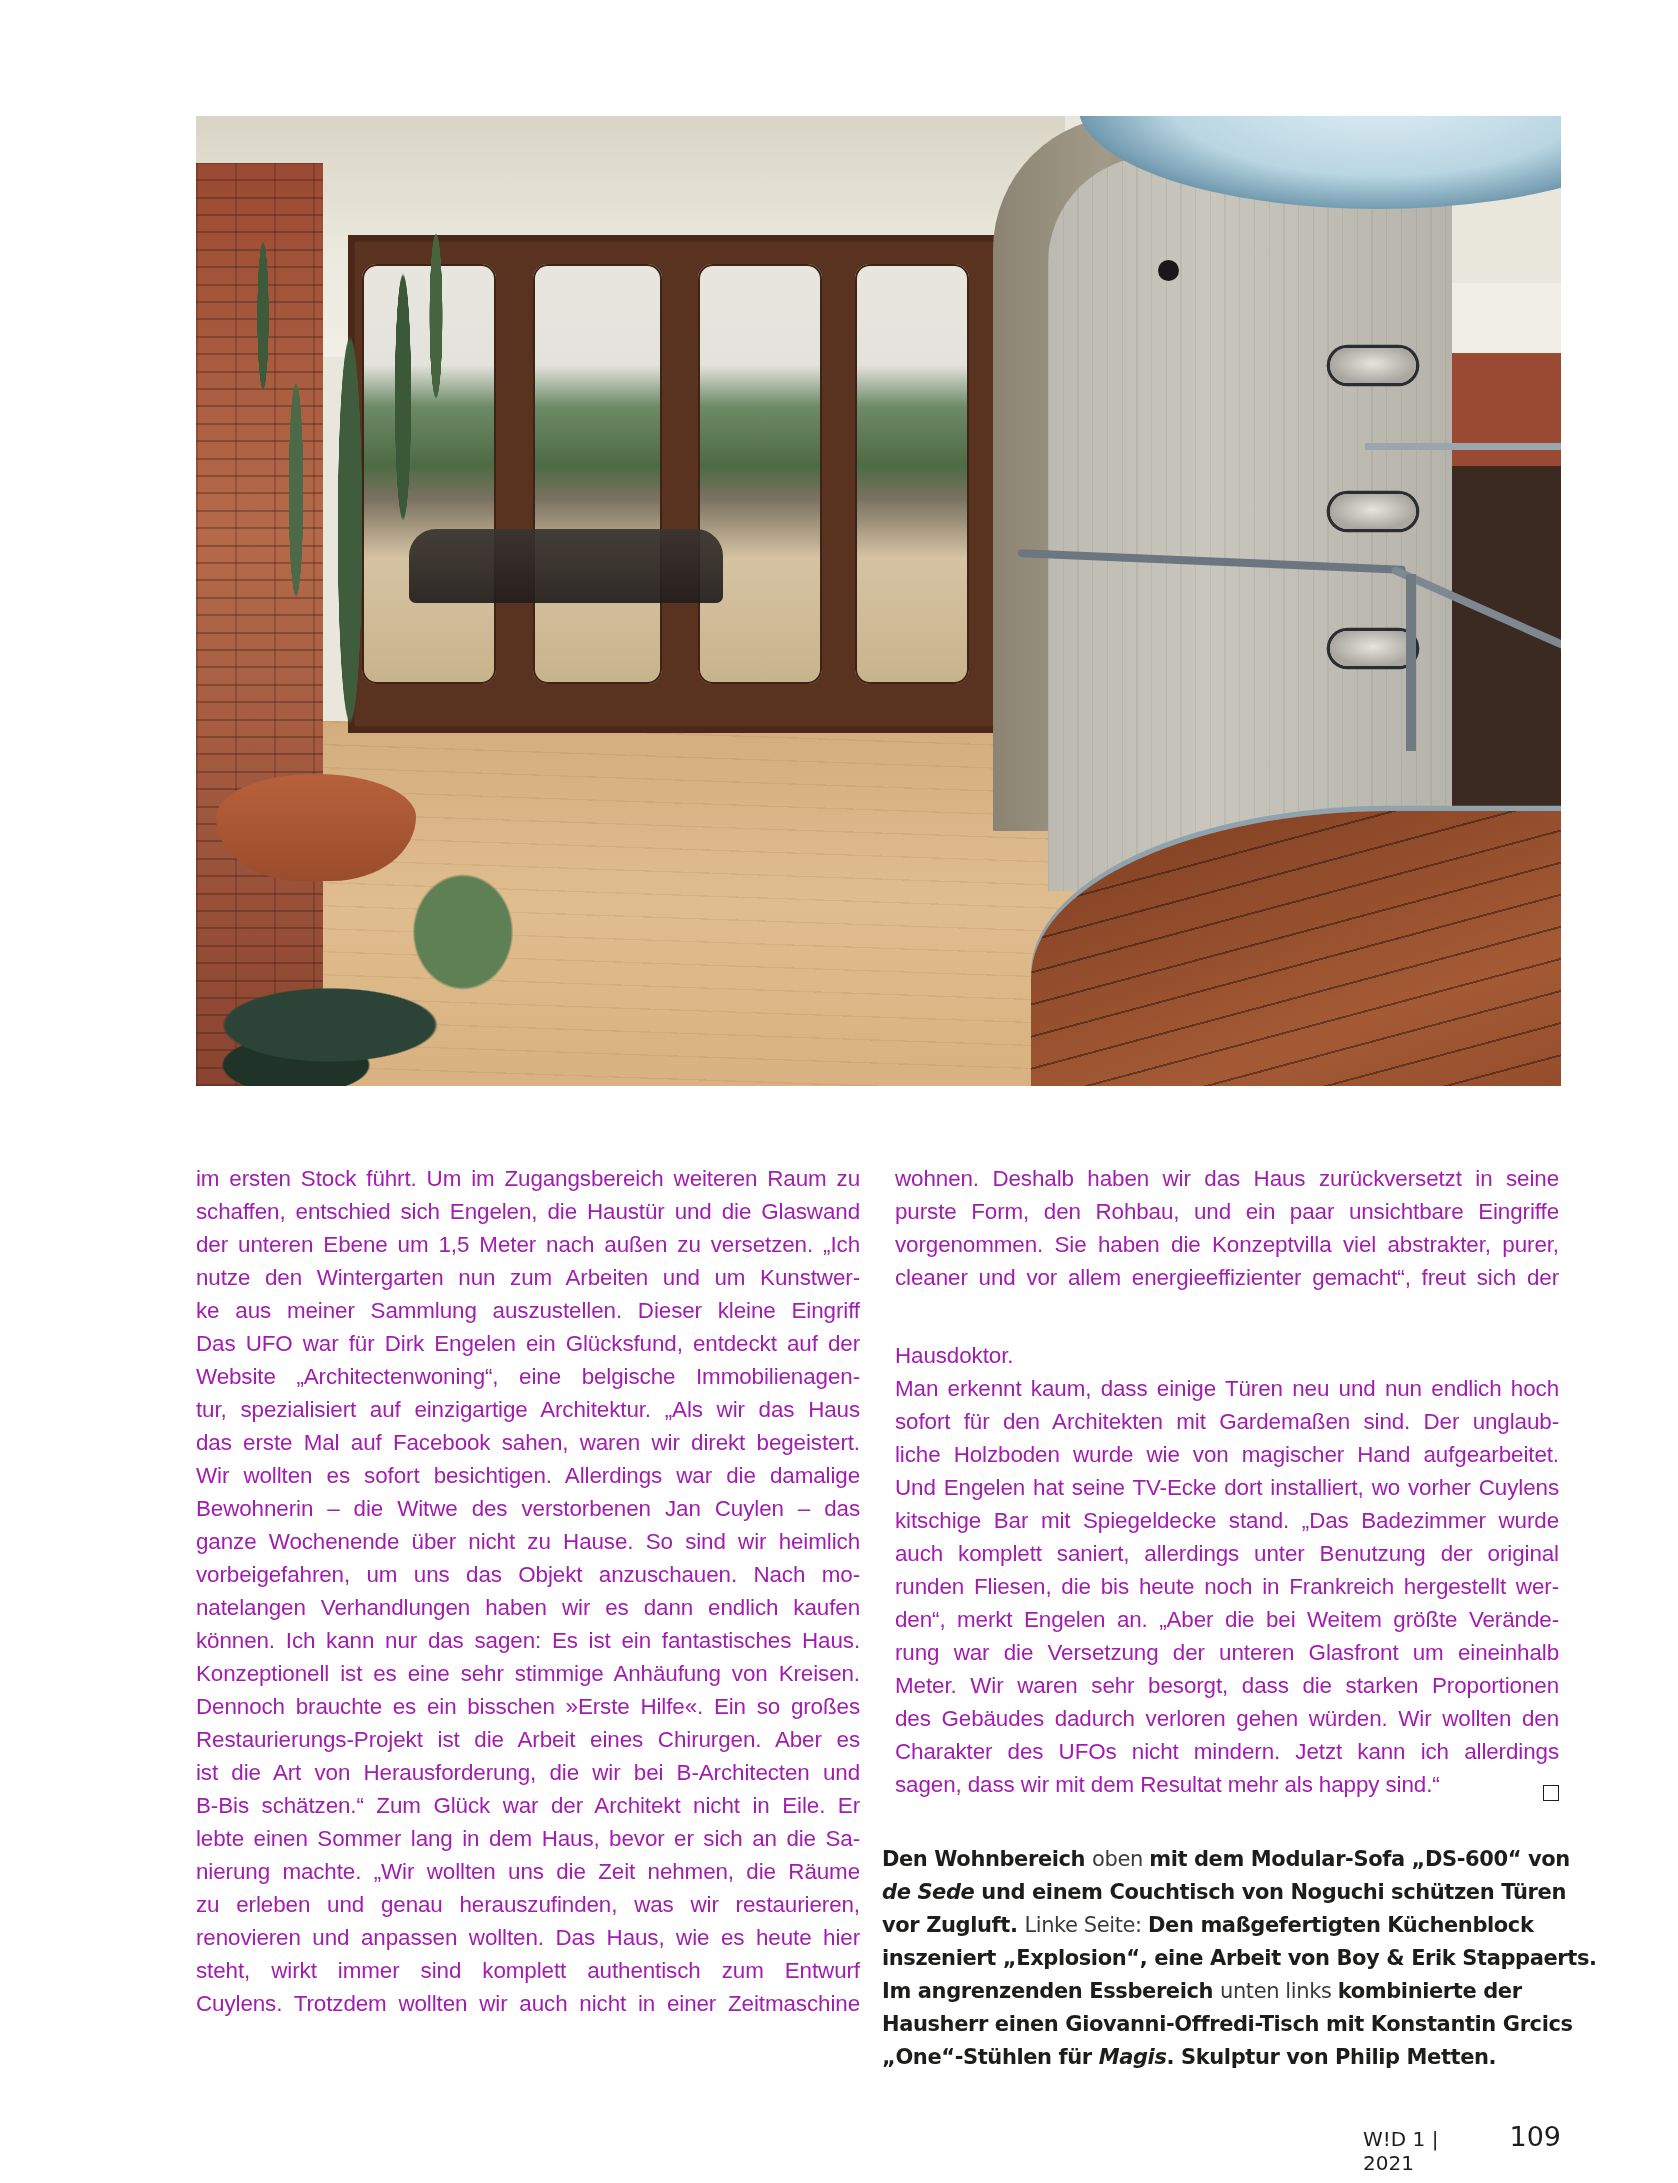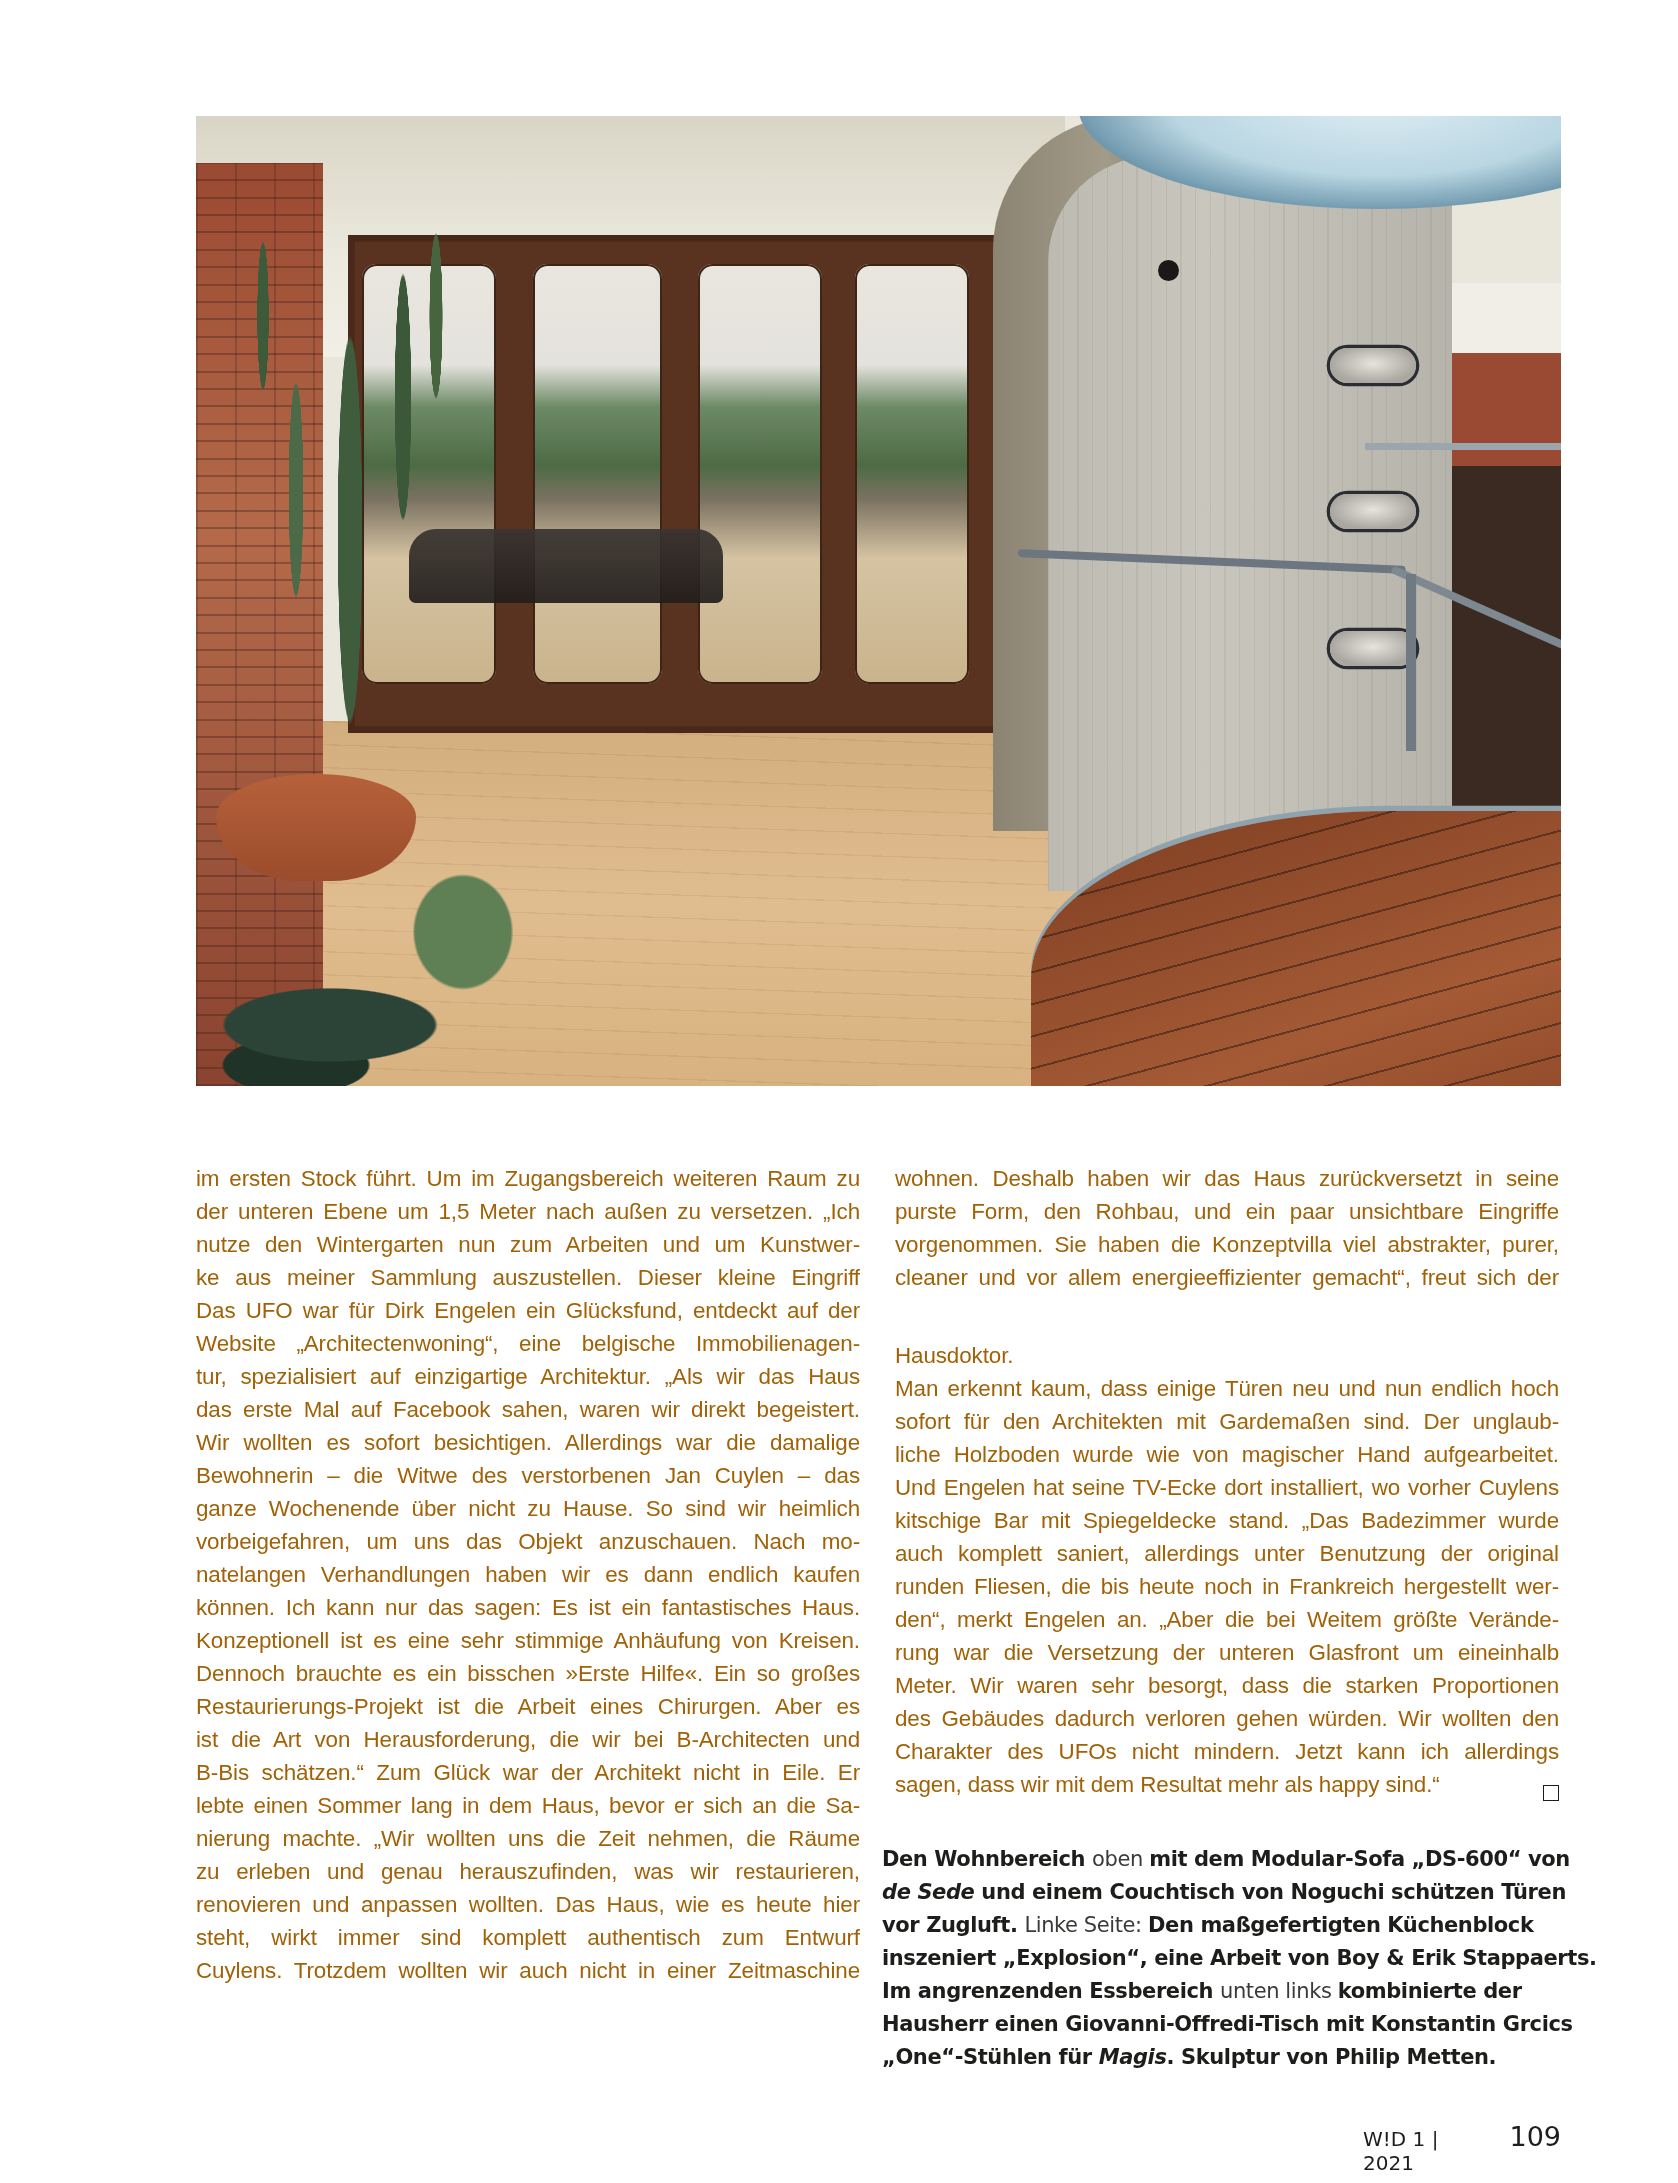--- a/index.html
+++ b/index.html
@@ -66,21 +66,21 @@
   .rail2 { left: 1196px; top: 449px; width: 194px; height: 8px; border-radius: 4px; background: #7d8890; transform: rotate(24deg); transform-origin: left; }
   .rail3 { left: 1169px; top: 327px; width: 200px; height: 6.7px; background: #9aa5ad; }
   .post { left: 1210px; top: 458px; width: 10px; height: 177px; background: #6f7a83; }
   .stair { left: 835px; top: 695px; width: 601px; height: 334px; border-radius: 60% 0 0 0 / 50% 0 0 0;
     background:
       repeating-linear-gradient(165deg, rgba(30,15,10,.45) 0 2px, transparent 2px 31px),
       linear-gradient(160deg, #7e3e22, #a45a35 60%, #8a4527); box-shadow: 0 -5.3px 0 #8ea3ad; }
 
   
   .col { position: absolute; top: 1162px; font-size: 22.4px; line-height: 33px; letter-spacing: -0.1px;
-         font-family: "Liberation Sans", sans-serif; color: #a16207; }
+         font-family: "Liberation Sans", sans-serif; color: #a21caf; }
   .col.left { left: 196px; width: 664px; }
   .col.right { left: 895px; width: 664px; }
   .line { display: block; height: 33px; white-space: nowrap; text-align: justify; text-align-last: justify; overflow: hidden; }
   .line.last { text-align-last: left; margin-top: 45px; }
   .endmark { display: inline-block; width: 14px; height: 14px; border: 1.7px solid #1d1d1b; vertical-align: -1.3px; margin-left: 13.4px; }
   .right-last { display: flex; justify-content: space-between; align-items: flex-end; }
 
   
   .caption { position: absolute; left: 882px; top: 1843px; width: 668px; font-size: 21px; line-height: 33px;
              font-family: "DejaVu Sans", sans-serif; font-weight: bold; color: #1d1d1b; letter-spacing: -0.4px; }
@@ -120,20 +120,21 @@
   <div class="rail"></div>
   <div class="rail2"></div>
   <div class="post"></div>
   <div class="cactus"></div>
   <div class="pot"></div>
   <div class="plants-front"></div>
 </div>
 
 <div class="col left">
   <span class="line">im ersten Stock führt. Um im Zugangsbereich weiteren Raum zu</span>
+  <span class="line">schaffen, entschied sich Engelen, die Haustür und die Glaswand</span>
   <span class="line">der unteren Ebene um 1,5 Meter nach außen zu versetzen. „Ich</span>
   <span class="line">nutze den Wintergarten nun zum Arbeiten und um Kunstwer-</span>
   <span class="line">ke aus meiner Sammlung auszustellen. Dieser kleine Eingriff</span>
   <span class="line">Das UFO war für Dirk Engelen ein Glücksfund, entdeckt auf der</span>
   <span class="line">Website „Architectenwoning“, eine belgische Immobilienagen-</span>
   <span class="line">tur, spezialisiert auf einzigartige Architektur. „Als wir das Haus</span>
   <span class="line">das erste Mal auf Facebook sahen, waren wir direkt begeistert.</span>
   <span class="line">Wir wollten es sofort besichtigen. Allerdings war die damalige</span>
   <span class="line">Bewohnerin – die Witwe des verstorbenen Jan Cuylen – das</span>
   <span class="line">ganze Wochenende über nicht zu Hause. So sind wir heimlich</span>

